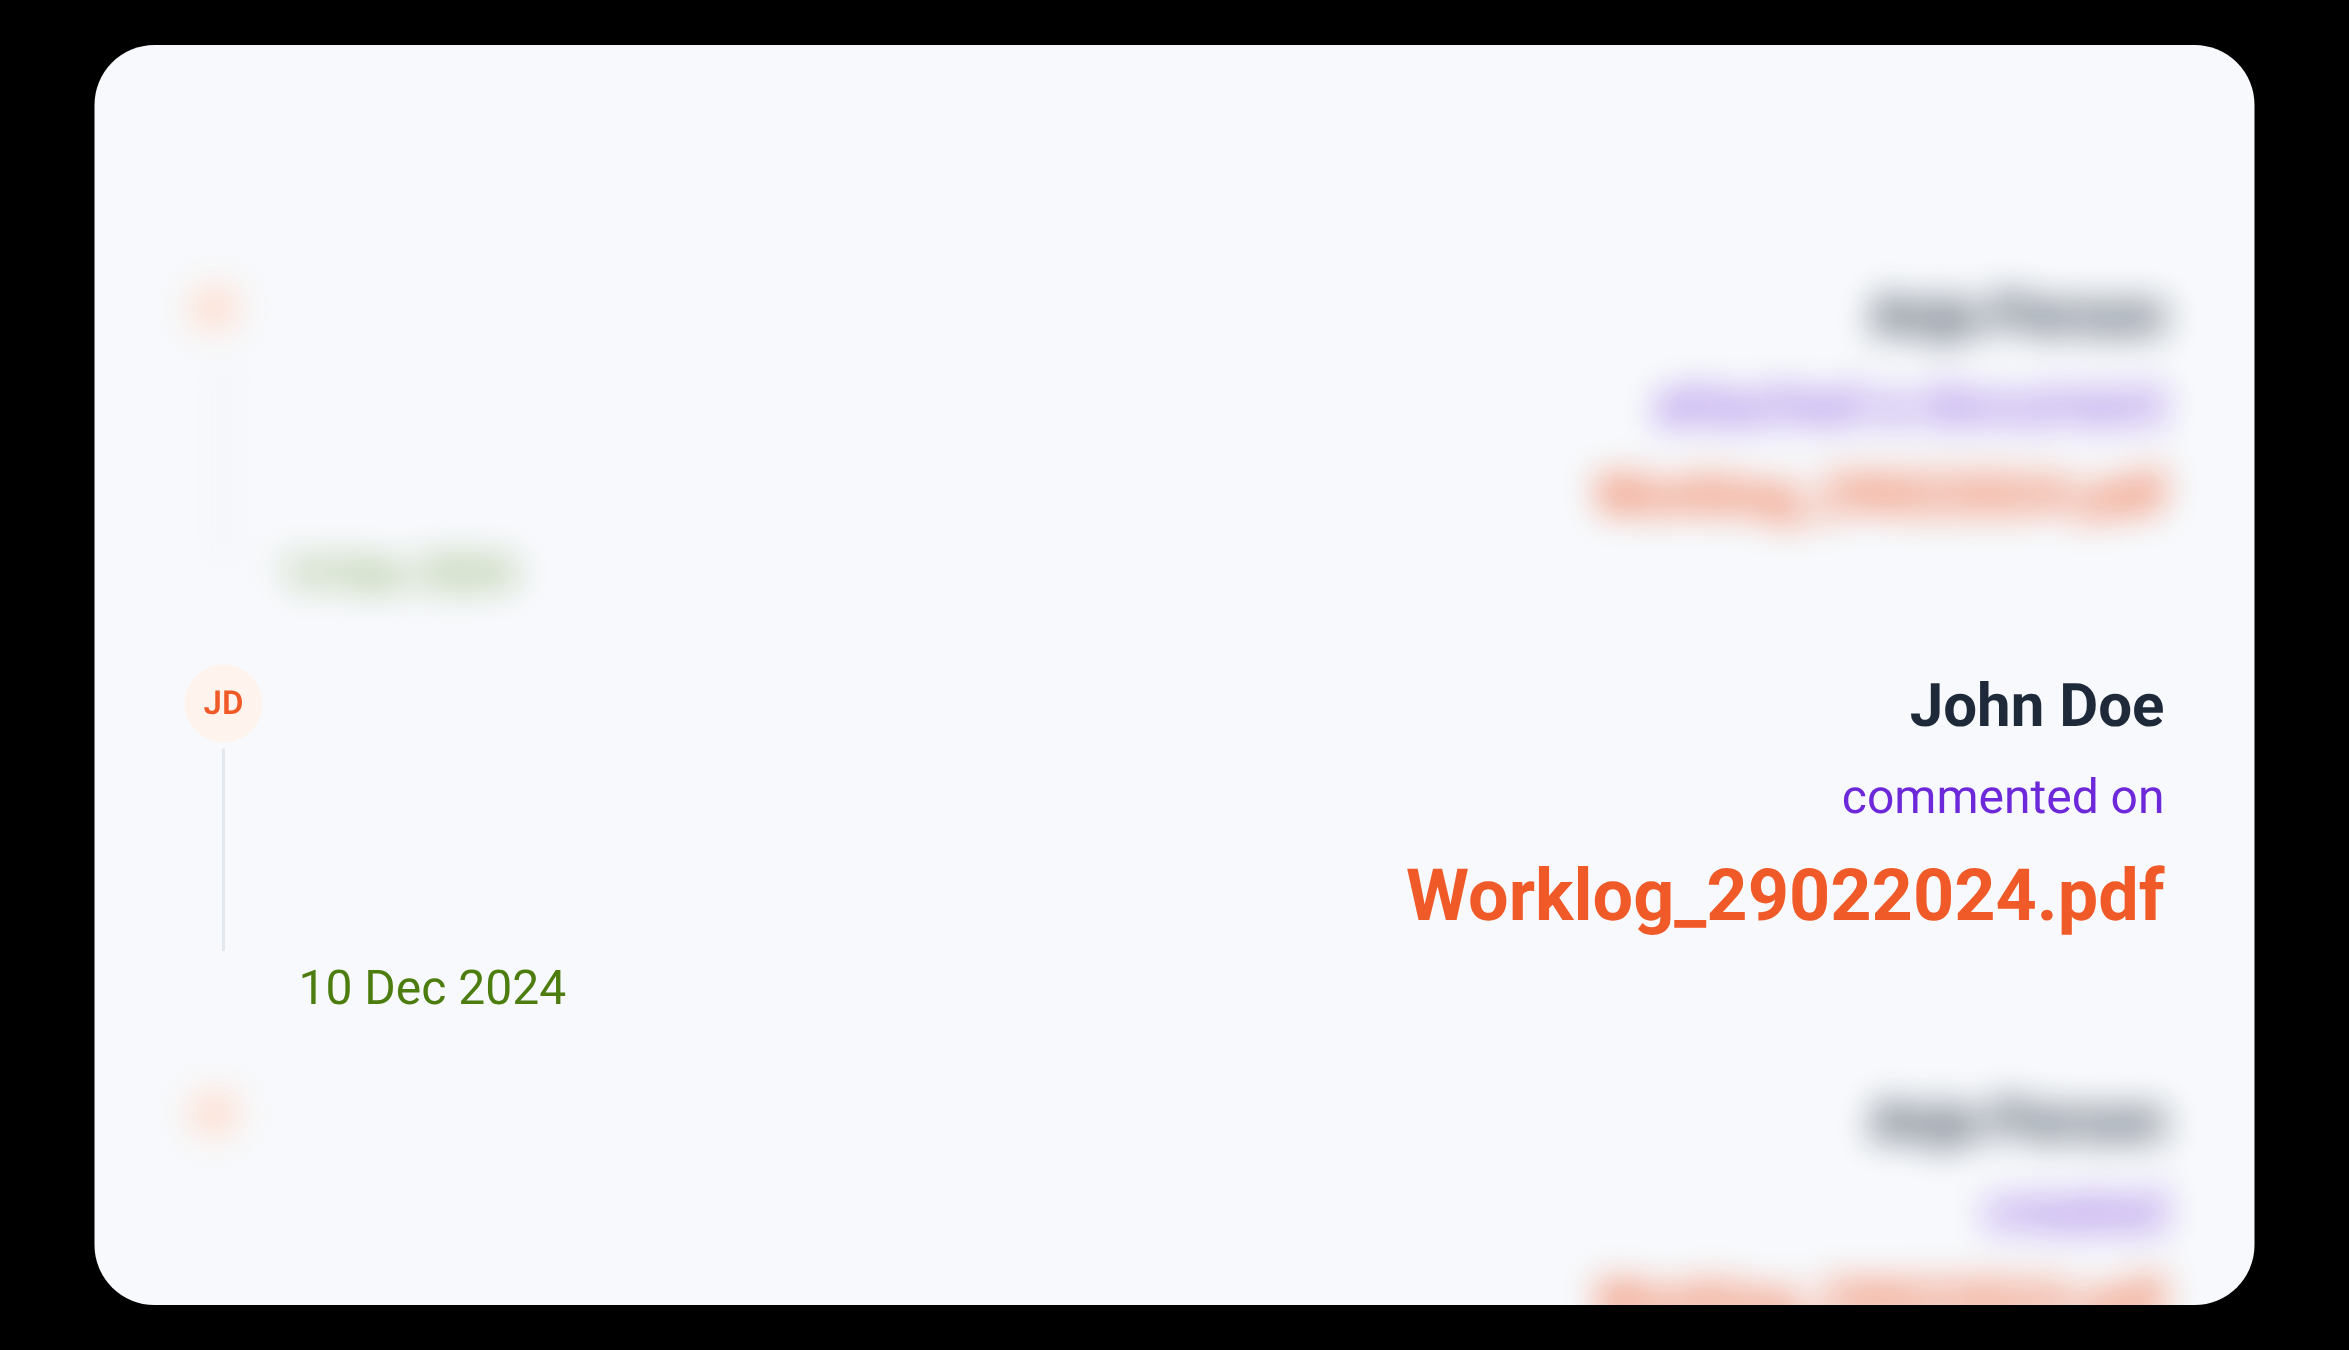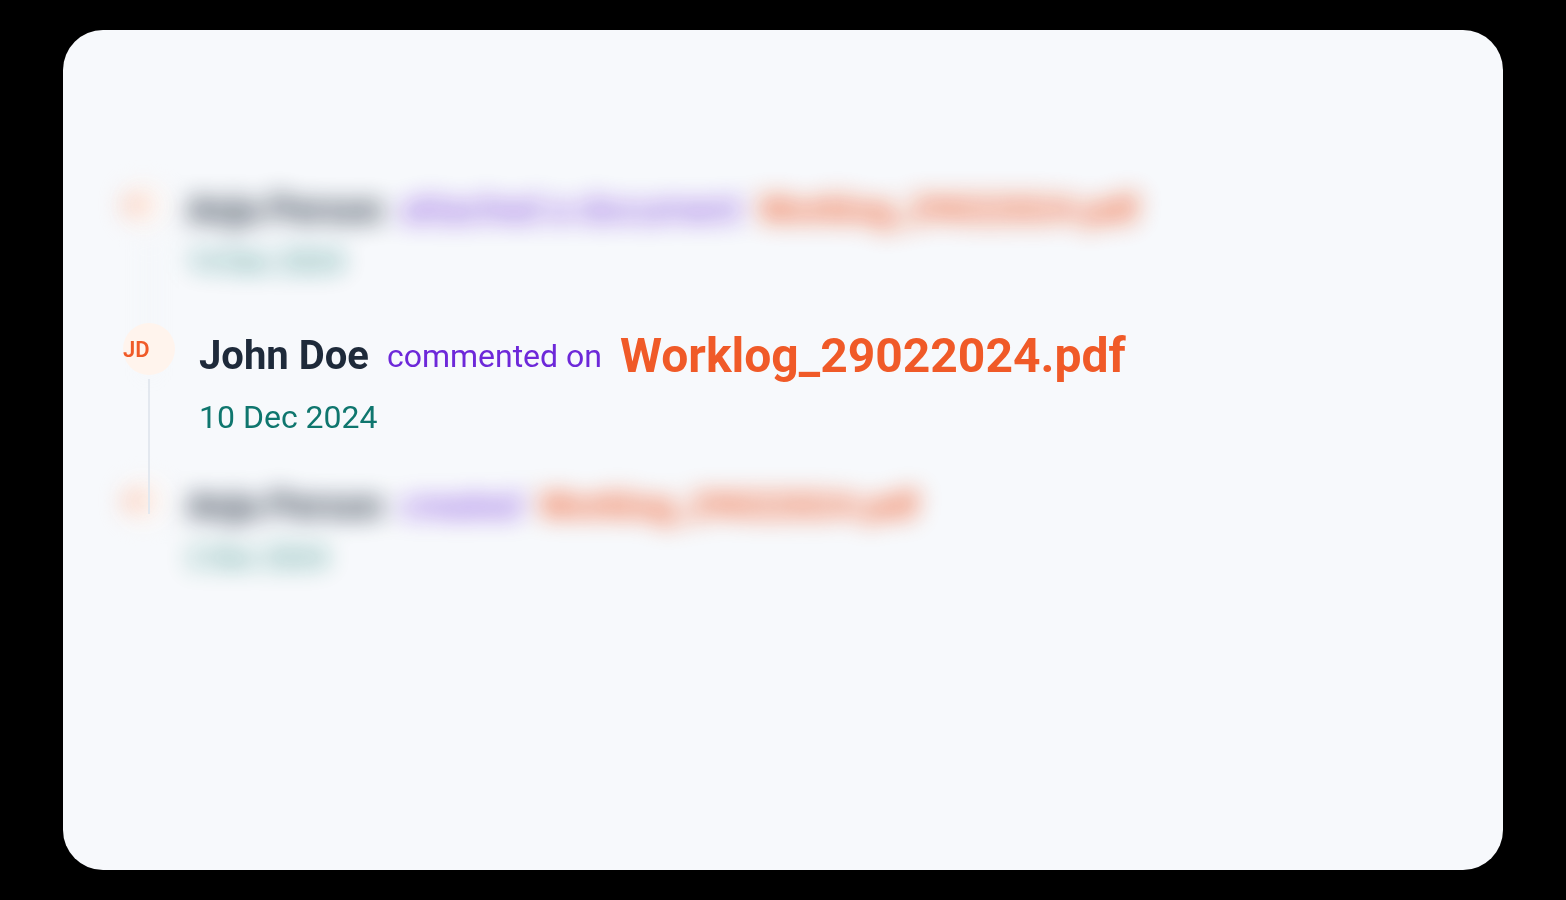--- a/index.html
+++ b/index.html
@@ -47,21 +47,21 @@
       opacity: 0.95;
     }
     
     .avatar {
       width: 52px;
       height: 52px;
       border-radius: 50%;
       background: #fff4ed;
       display: flex;
       align-items: center;
-      justify-content: flex-start;
+      justify-content: center;
       font-size: 22px;
       font-weight: 600;
       color: #f05a28;
       flex-shrink: 0;
       position: relative;
       z-index: 2;
     }
     
     .avatar.small {
       width: 40px;
@@ -69,24 +69,25 @@
       font-size: 16px;
     }
     
     .activity-content {
       flex: 1;
       padding-top: 4px;
     }
     
     .activity-line {
       display: flex;
-      align-items: center;
+      align-items: flex-end;
       gap: 18px;
       flex-wrap: wrap;
       margin-bottom: 14px;
+      flex-direction: column;
     }
     
     .person-name {
       font-size: 40px;
       font-weight: 700;
       color: #1e2a3a;
     }
     
     .action-text {
       font-size: 32px;
@@ -97,21 +98,21 @@
     .file-link {
       font-size: 48px;
       font-weight: 700;
       color: #f05a28;
       cursor: pointer;
     }
     
     .date-text {
       font-size: 32px;
       font-weight: 400;
-      color: #0f766e;
+      color: #4d7c0f;
     }
     
     .timeline-connector {
       position: absolute;
       left: 25px;
       width: 2px;
       background: #e3e8ef;
       z-index: 1;
     }
     

